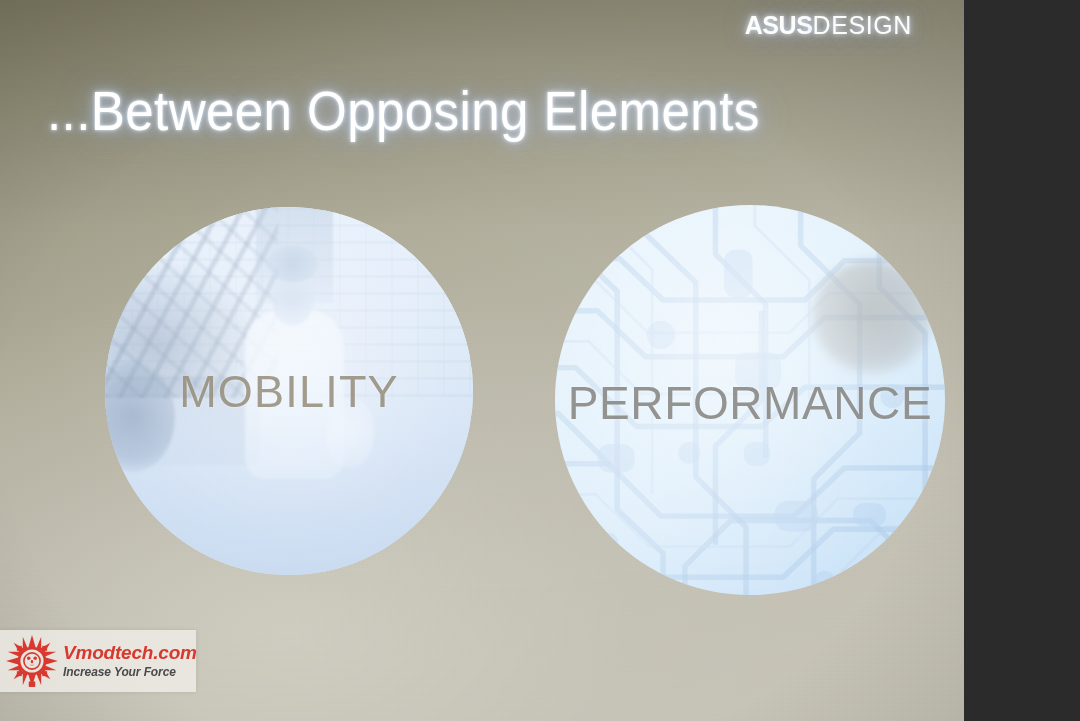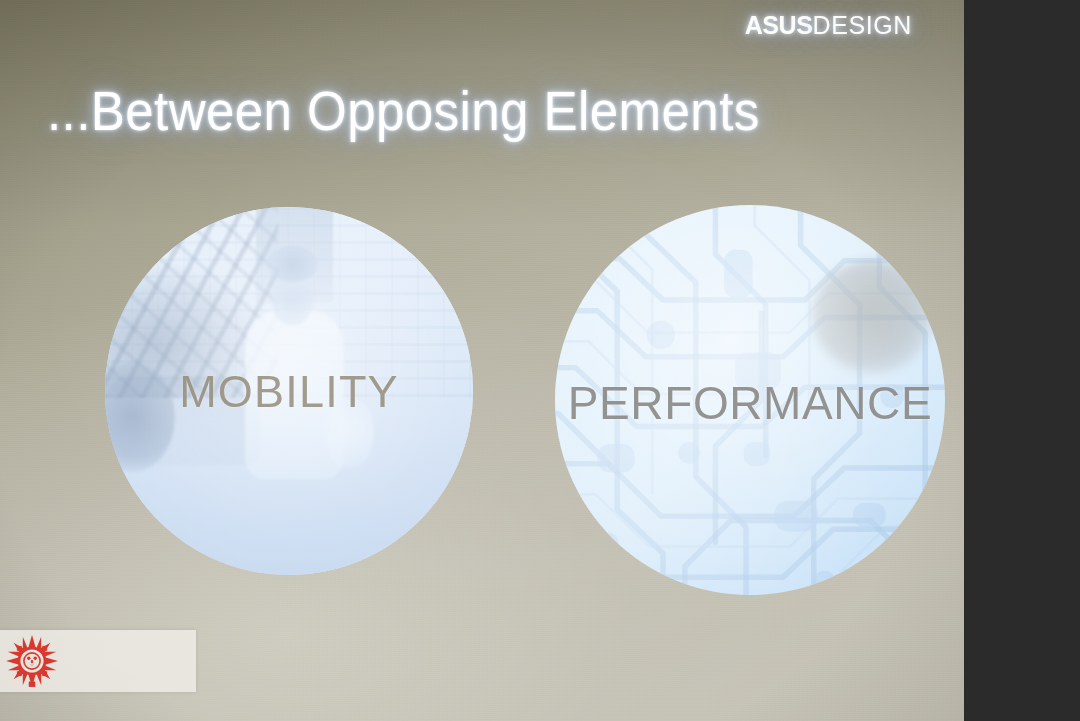--- a/index.html
+++ b/index.html
@@ -471,15 +471,19 @@
         <circle cx="50" cy="50" r="24" fill="none" stroke="#d8392f" stroke-width="5"></circle>
         <circle cx="50" cy="50" r="15" fill="none" stroke="#d8392f" stroke-width="3"></circle>
         <g fill="#d8392f">
           <circle cx="44" cy="45" r="3.2"></circle>
           <circle cx="56" cy="45" r="3.2"></circle>
           <path d="M46 56 q4 5 8 0 q-4 3 -8 0 z"></path>
           <rect x="48" y="48" width="4" height="6" rx="1.6"></rect>
         </g>
       </svg>
     </div>
+    <div class="wm-text">
+      <div class="wm-title">Vmodtech.com</div>
+      <div class="wm-tagline">Increase Your Force</div>
+    </div>
   </div>
 
 </div>
 
 </body></html>

